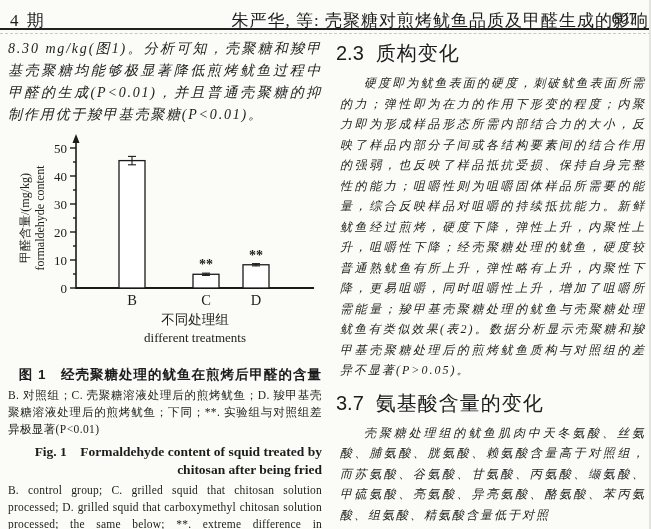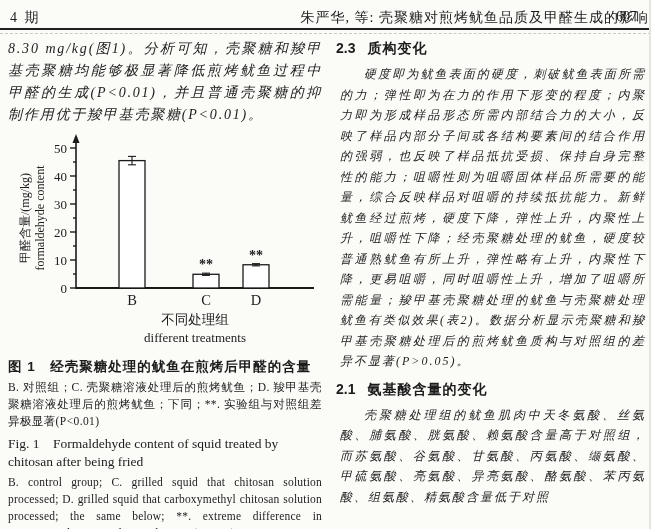--- a/index.html
+++ b/index.html
@@ -7,21 +7,21 @@
     width: 651px; height: 529px;
     background: #fbfbf8;
     color: #1c1c1c;
     font-family: "Liberation Serif", "DejaVu Serif", serif;
     position: relative;
     overflow: hidden;
   }
   .page { position: absolute; inset: 0; overflow: hidden; border-right: 2px solid #e3e3df; }
 
   
-  .header { position: absolute; top: 7px; left: 0; right: 0; height: 20px; font-size: 14px; }
+  .header { position: absolute; top: 7px; left: 0; right: 0; height: 20px; font-size: 17px; }
   .header .h-left  { position: absolute; left: 10px; top: 2px; letter-spacing: 2px; }
   .header .h-center{ position: absolute; left: 0; right: 0; top: 2px; text-align: right; letter-spacing: 1px; }
   .header .h-right { position: absolute; right: 12px; top: 2px; text-align: center; }
   .rule-main   { position: absolute; top: 28px; left: 0; width: 651px; border-top: 2.5px solid #202020; }
   .rule-shadow { position: absolute; top: 33px; left: 0; width: 651px; border-top: 1px dashed #c9c9c3; }
 
   
   .col-left  { position: absolute; left: 8px;  top: 38px; width: 314px; height: 491px; overflow: hidden; }
   .col-right { position: absolute; left: 336px; top: 40px; width: 310px; height: 489px; overflow: hidden; }
 
@@ -29,41 +29,41 @@
     font-size: 14px; line-height: 22px;
     text-align: justify; letter-spacing: 1.8px;
     margin: 0;
     font-style: italic;
   }
   .indent { text-indent: 2em; }
 
   
   .chart-wrap { margin: 4px 0 0 6px; width: 305px; height: 222px; }
   .fig-cap-cn {
-    margin-top: 6px; text-align: left;
+    margin-top: 14px; text-align: right;
     font-weight: bold; font-size: 13.5px; letter-spacing: 1px;
     font-family: "Liberation Sans", "DejaVu Sans", sans-serif;
   }
   .fig-note {
     margin-top: 3px; font-size: 11.5px; line-height: 17px;
     text-align: justify; letter-spacing: 0.4px;
   }
   .fig-cap-en {
-    margin-top: 5px; text-align: left;
-    font-weight: normal; font-size: 13.5px; line-height: 18px;
+    margin-top: 5px; text-align: right;
+    font-weight: bold; font-size: 13.5px; line-height: 18px;
   }
   .fig-note-en {
     margin-top: 3px; font-size: 11.5px; line-height: 17px;
     text-align: justify; letter-spacing: 0.2px;
   }
 
   
   .sec-heading {
     font-family: "Liberation Sans", "DejaVu Sans", sans-serif;
-    font-weight: bold; font-size: 14px; letter-spacing: 1px;
+    font-weight: normal; font-size: 20px; letter-spacing: 1px;
     margin: 0 0 6px 0;
   }
   .sec-heading .sec-num { margin-right: 12px; letter-spacing: 0; }
   .sec-body { font-size: 12px; line-height: 20.5px; text-align: justify; letter-spacing: 2px; margin: 0 0 9px 4px; }
 
   svg text { fill: #1c1c1c; font-family: "Liberation Serif", "DejaVu Serif", serif; }
 </style>
 </head>
 <body>
 
@@ -135,18 +135,18 @@
     <div class="fig-note-en">B. control group; C. grilled squid that chitosan solution processed; D. grilled squid that carboxymethyl chitosan solution processed; the same below; **. extreme difference in experimental group and control group (P&lt;0.01)</div>
   </div>
 
   <div class="col-right">
     <div class="sec-heading">
       <span class="sec-num">2.3</span><span>质构变化</span>
     </div>
     <p class="body-par sec-body indent">硬度即为鱿鱼表面的硬度，刺破鱿鱼表面所需的力；弹性即为在力的作用下形变的程度；内聚力即为形成样品形态所需内部结合力的大小，反映了样品内部分子间或各结构要素间的结合作用的强弱，也反映了样品抵抗受损、保持自身完整性的能力；咀嚼性则为咀嚼固体样品所需要的能量，综合反映样品对咀嚼的持续抵抗能力。新鲜鱿鱼经过煎烤，硬度下降，弹性上升，内聚性上升，咀嚼性下降；经壳聚糖处理的鱿鱼，硬度较普通熟鱿鱼有所上升，弹性略有上升，内聚性下降，更易咀嚼，同时咀嚼性上升，增加了咀嚼所需能量；羧甲基壳聚糖处理的鱿鱼与壳聚糖处理鱿鱼有类似效果(表2)。数据分析显示壳聚糖和羧甲基壳聚糖处理后的煎烤鱿鱼质构与对照组的差异不显著(P&gt;0.05)。</p>
 
     <div class="sec-heading">
-      <span class="sec-num">2.1</span><span>氨基酸含量的变化</span>
+      <span class="sec-num">3.7</span><span>氨基酸含量的变化</span>
     </div>
     <p class="body-par sec-body indent">壳聚糖处理组的鱿鱼肌肉中天冬氨酸、丝氨酸、脯氨酸、胱氨酸、赖氨酸含量高于对照组，而苏氨酸、谷氨酸、甘氨酸、丙氨酸、缬氨酸、甲硫氨酸、亮氨酸、异亮氨酸、酪氨酸、苯丙氨酸、组氨酸、精氨酸含量低于对照</p>
   </div>
 
 </div>
 
 </body></html>

